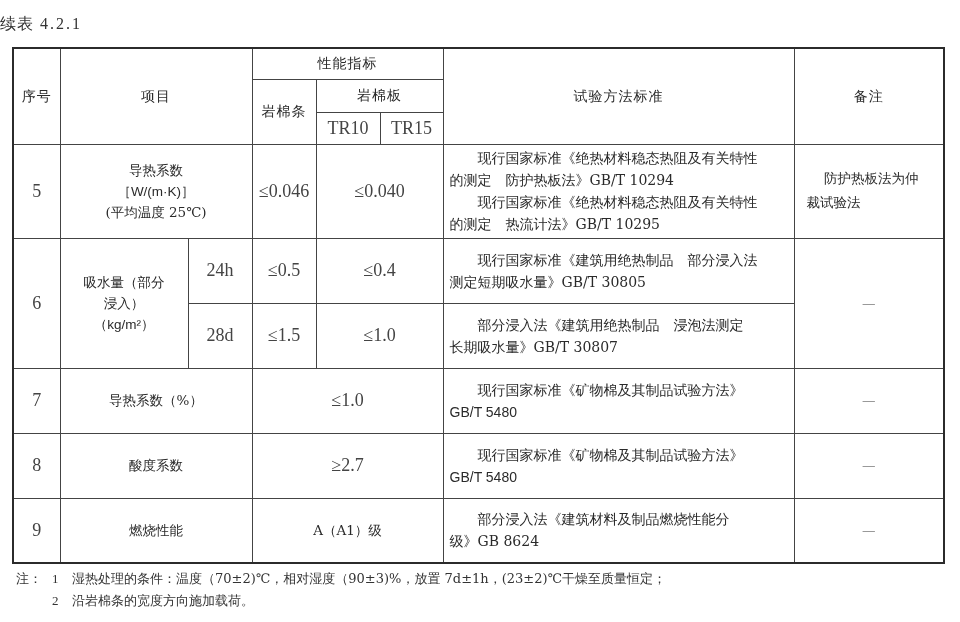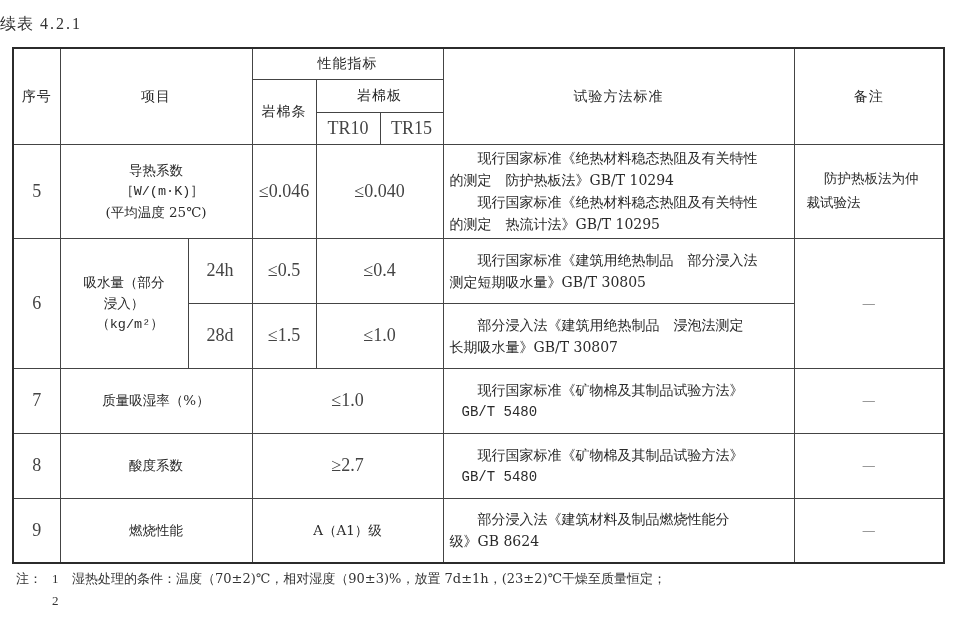--- a/index.html
+++ b/index.html
@@ -33,21 +33,21 @@
     .method {
       text-align: left !important;
       padding: 0 6px !important;
       text-indent: 2em;
       line-height: 22px !important;
       font-size: 14px;
     }
     .method .line { display: block; }
     .remark { text-align: left !important; padding: 16px 12px !important; text-indent: 1.3em; line-height: 24px !important; font-family: Liberation Serif, serif; }
     .dash { color: #888; }
-    .latin { font-family: Liberation Mono, monospace; margin-left: 12px; }
+    .latin { font-family: Liberation Sans, sans-serif; }
     .notes {
       position: absolute; left: 16px; top: 568px; font-size: 13px; color: #333;
       line-height: 22px;
     }
     .notes .row { display: flex; }
     .notes .lbl { width: 36px; }
     .notes .idx { width: 20px; font-family: "Liberation Serif", serif; }
   </style>
 </head>
 <body>
@@ -125,21 +125,21 @@
     <td class="num-cell">≤1.5</td>
     <td colspan="2" class="num-cell">≤1.0</td>
     <td class="method">
       <span class="line">部分浸入法《建筑用绝热制品　浸泡法测定</span>
       <span class="line" style="text-indent:0">长期吸水量》GB/T 30807</span>
     </td>
   </tr>
 
   <tr style="height:65px">
     <td class="num-cell">7</td>
-    <td colspan="2">质量吸湿率（%）</td>
+    <td colspan="2">导热系数（%）</td>
     <td colspan="3" class="num-cell">≤1.0</td>
     <td class="method">
       <span class="line">现行国家标准《矿物棉及其制品试验方法》</span>
       <span class="line latin" style="text-indent:0">GB/T 5480</span>
     </td>
     <td class="dash">—</td>
   </tr>
 
   <tr style="height:65px">
     <td class="num-cell">8</td>
@@ -167,14 +167,15 @@
 
 <div class="notes">
   <div class="row">
     <span class="lbl">注：</span>
     <span class="idx">1</span>
     <span>湿热处理的条件：温度（70±2)℃，相对湿度（90±3)%，放置 7d±1h，(23±2)℃干燥至质量恒定；</span>
   </div>
   <div class="row">
     <span class="lbl"></span>
     <span class="idx">2</span>
+    <span>沿岩棉条的宽度方向施加载荷。</span>
   </div>
 </div>
 
 </body></html>

